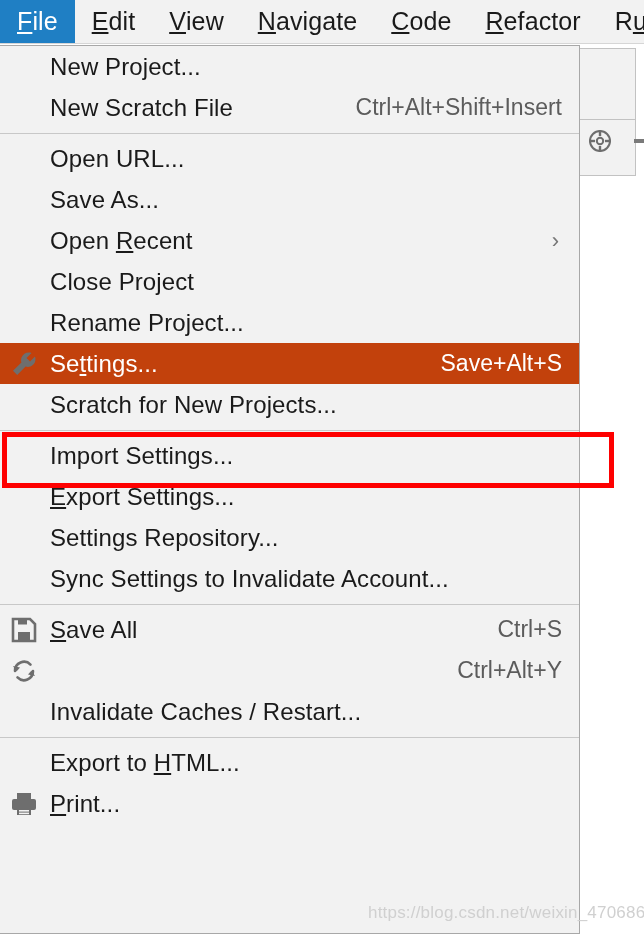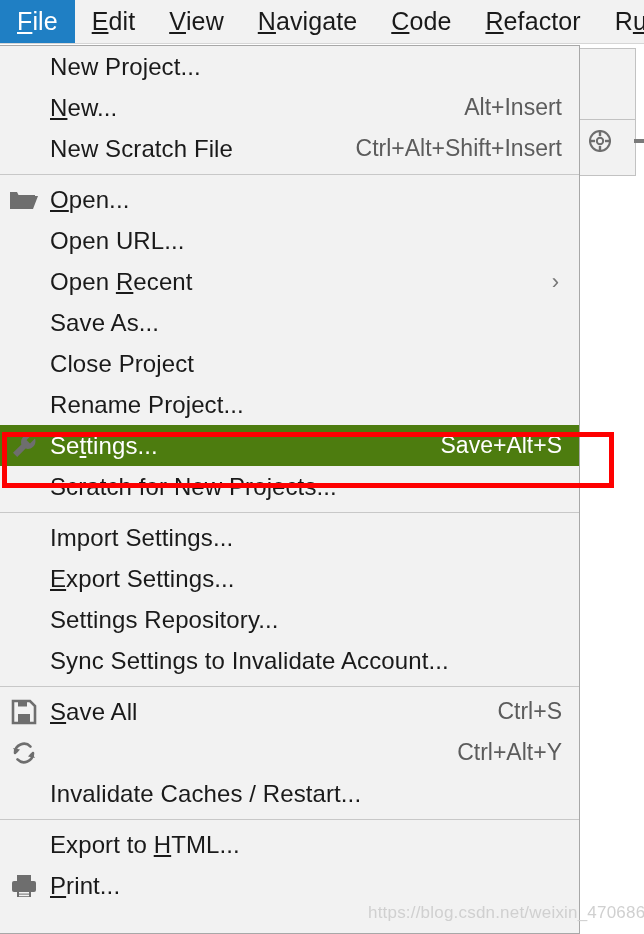--- a/index.html
+++ b/index.html
@@ -98,21 +98,21 @@
   }
   .menu-row {
     position: relative;
     height: 41px;
     display: flex;
     align-items: center;
     box-sizing: border-box;
     text-align: right;
   }
   .menu-row.selected {
-    background: #4d7c0f;
+    background: #c2410c;
   }
   .mi-icon {
     position: absolute;
     left: 8px;
     width: 32px;
     height: 32px;
     top: 50%;
     transform: translateY(-50%);
     display: flex;
     align-items: center;
@@ -198,46 +198,33 @@
     <line x1="17" y1="12" x2="23" y2="12" stroke="#6e6e6e" stroke-width="2.4"></line>
   </svg>
 </div>
 <div id="toolbar-dash"></div>
 
 <div id="file-menu">
     <div class="menu-row">
       <span class="mi-label">New Project...</span>
     </div>
     <div class="menu-row">
-      <span class="mi-label"><span class="mn">N</span>ew...</span>
-      <span class="mi-shortcut">Alt+Insert</span>
-    </div>
-    <div class="menu-row">
       <span class="mi-label">New Scratch File</span>
       <span class="mi-shortcut">Ctrl+Alt+Shift+Insert</span>
     </div>
     <div class="menu-sep"></div>
     <div class="menu-row">
-      <span class="mi-icon">
-        <svg width="30" height="24" viewBox="0 0 30 24">
-          <path d="M1 4 L1 21 L24 21 L29 8 L10 8 L8 4 Z" fill="#6e6e6e"></path>
-          <path d="M1 7 L1 21 L5 9 L26 9 L26 7 Z" fill="#6e6e6e"></path>
-        </svg>
-      </span>
-      <span class="mi-label"><span class="mn">O</span>pen...</span>
-    </div>
-    <div class="menu-row">
       <span class="mi-label">Open URL...</span>
+    </div>
+    <div class="menu-row">
+      <span class="mi-label">Save As...</span>
     </div>
     <div class="menu-row">
       <span class="mi-label">Open <span class="mn">R</span>ecent</span>
       <span class="mi-arrow">›</span>
-    </div>
-    <div class="menu-row">
-      <span class="mi-label">Save As...</span>
     </div>
     <div class="menu-row">
       <span class="mi-label">Close Project</span>
     </div>
     <div class="menu-row">
       <span class="mi-label">Rename Project...</span>
     </div>
     <div class="menu-row selected">
       <span class="mi-icon">
         <svg width="28" height="28" viewBox="0 0 28 28">

